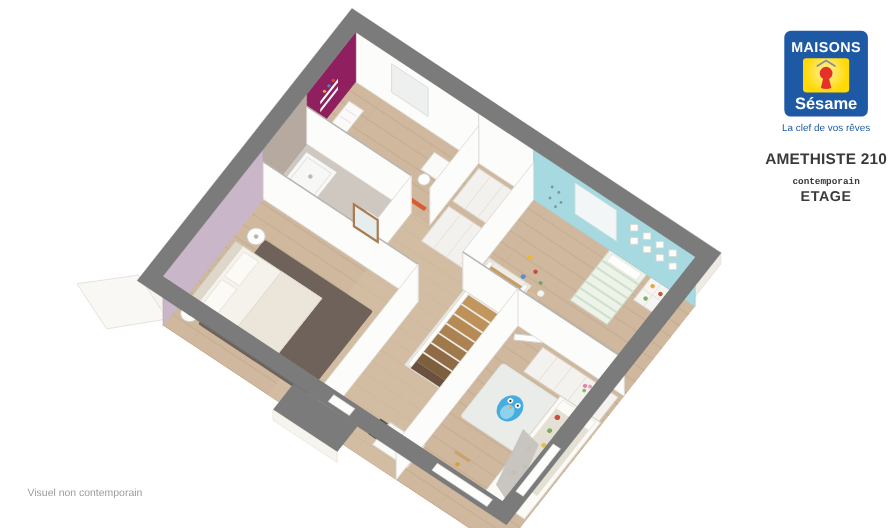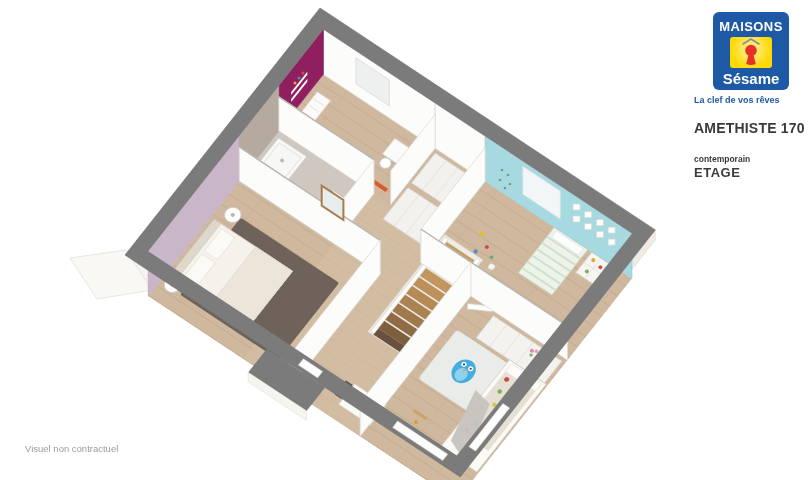--- a/index.html
+++ b/index.html
@@ -1,29 +1,29 @@
 <!DOCTYPE html>
 <html><head>
 <meta charset="utf-8">
 <style>
   html,body{margin:0;padding:0;background:#ffffff;}
   .stage{position:relative;width:811px;height:480px;background:#fff;overflow:hidden;
          font-family:"Liberation Sans",sans-serif;}
-  .brand-panel{position:absolute;left:694px;top:12px;width:114px;text-align:left;}
+  .brand-panel{position:absolute;left:694px;top:28px;width:114px;text-align:center;}
   .logo-box{width:76px;height:78px;margin:0 auto;border-radius:6px;display:flex;
             flex-direction:column;align-items:center;}
   .logo-name{color:#fff;font-weight:bold;font-size:13px;letter-spacing:.4px;margin-top:7px;}
   .logo-key{width:42px;height:31px;border-radius:3px;margin-top:3px;
             background:radial-gradient(circle at 50% 40%, #fff3a6 0%, #ffd903 70%);}
   .logo-wordmark{color:#fff;font-family:Liberation Sans, sans-serif;font-weight:bold;
                  font-size:15px;margin-top:2px;}
-  .logo-tagline{font-size:9px;font-weight:bold;margin-top:5px;}
+  .logo-tagline{font-size:9px;font-weight:normal;margin-top:5px;}
   .plan-id{margin-top:15px;}
   .plan-title{font-size:14px;font-weight:bold;color:#3a3a3a;letter-spacing:.2px;}
-  .plan-style{font-size:8.5px;font-weight:bold;color:#3a3a3a;margin-top:18px;}
+  .plan-style{font-size:8.5px;font-weight:bold;color:#3a3a3a;margin-top:8px;font-family:Liberation Mono, monospace;}
   .plan-level{font-size:13px;font-weight:bold;color:#3a3a3a;letter-spacing:.5px;margin-top:1px;}
   .disclaimer{position:absolute;left:25px;top:443px;font-size:9.5px;color:#9c9c9c;}
   .wallface{fill:#fcfcfb;stroke:#dddad5;stroke-width:.8;}
   .walltop{stroke:#b8b6b2;stroke-width:1.4;fill:none;}
   .frame{fill:#fdfdfc;stroke:#d9d6cf;stroke-width:.7;}
 </style>
 </head>
 <body>
 
 <div class="stage">
@@ -247,21 +247,21 @@
         <svg width="42" height="31" viewBox="0 0 42 31">
           <polyline points="13,7 21,2 29,7" fill="none" stroke="#8a8f94" stroke-width="1.6" stroke-linecap="round"></polyline>
           <circle cx="21" cy="13.5" r="5.8" fill="#e63128"></circle>
           <path d="M18.6,17.5 L23.4,17.5 L25.8,27 Q21,29 16.2,27 Z" fill="#e63128"></path>
         </svg>
       </div>
       <div class="logo-wordmark">Sésame</div>
     </div>
     <div class="logo-tagline" style="color:#1d59a4;">La clef de vos rêves</div>
     <div class="plan-id">
-      <div class="plan-title">AMETHISTE 170</div>
+      <div class="plan-title">AMETHISTE 210</div>
       <div class="plan-style">contemporain</div>
       <div class="plan-level">ETAGE</div>
     </div>
   </div>
 
   
-  <div class="disclaimer">Visuel non contractuel</div>
+  <div class="disclaimer">Visuel non contemporain</div>
 </div>
 
 </body></html>

